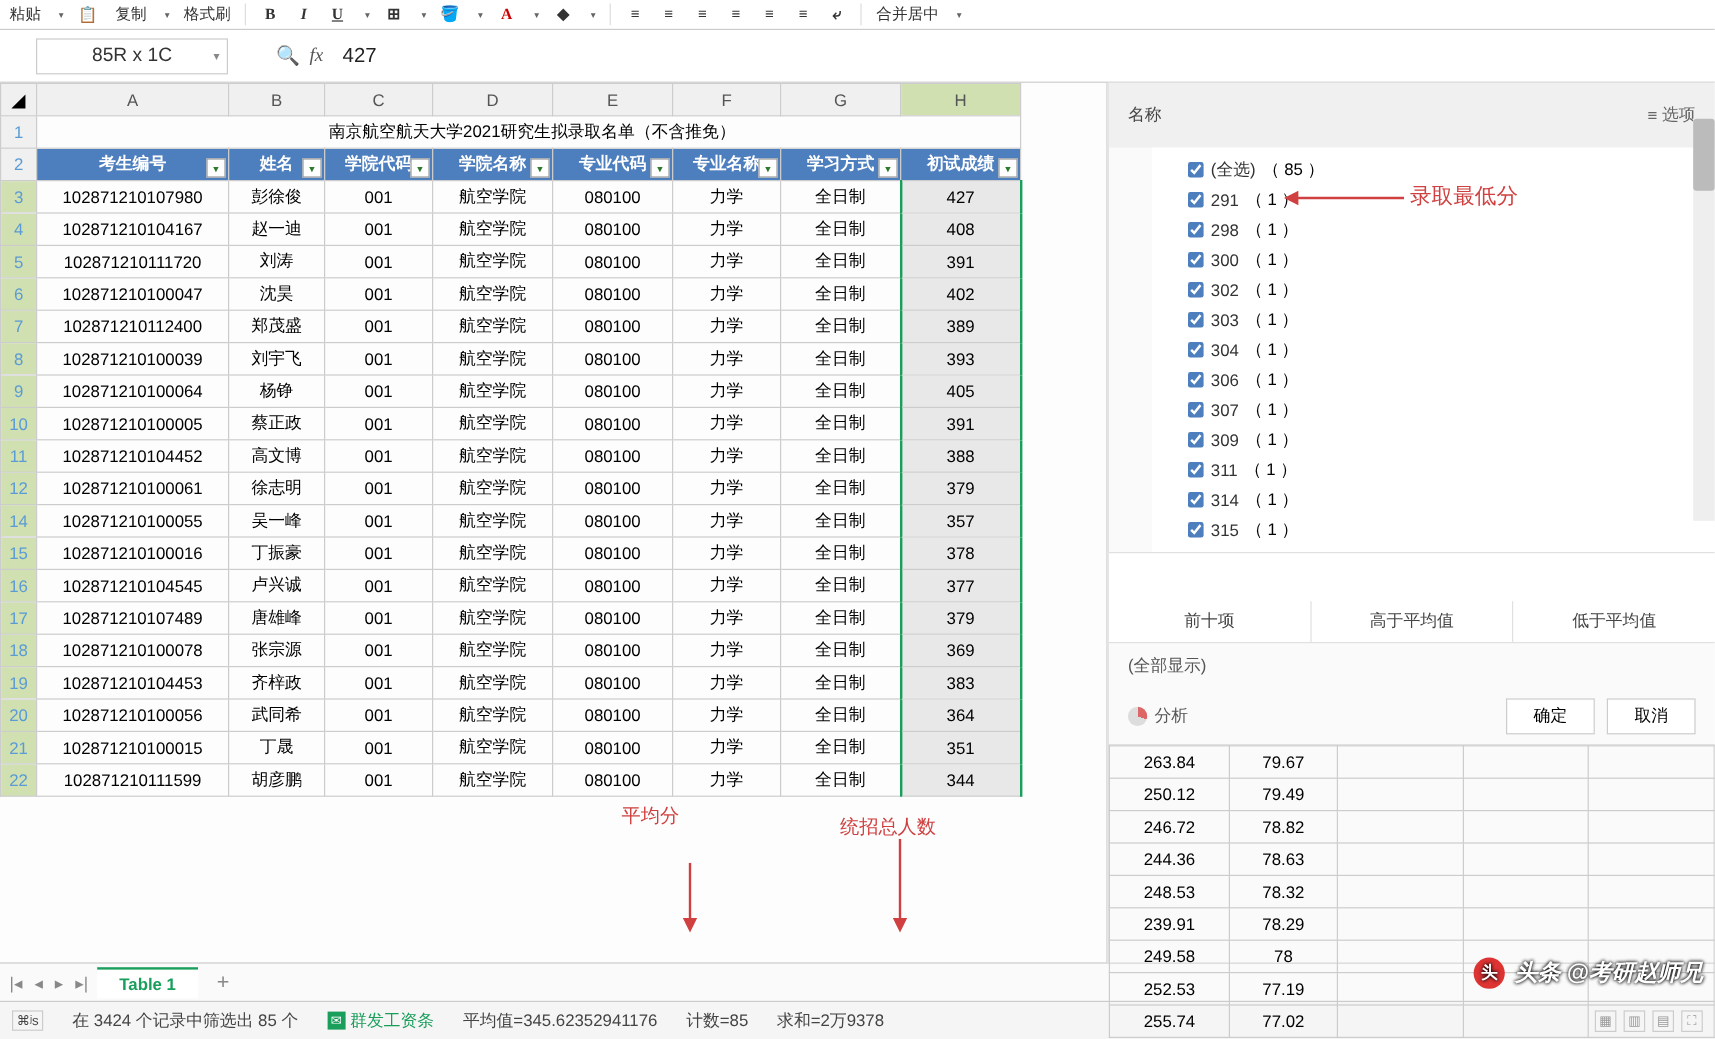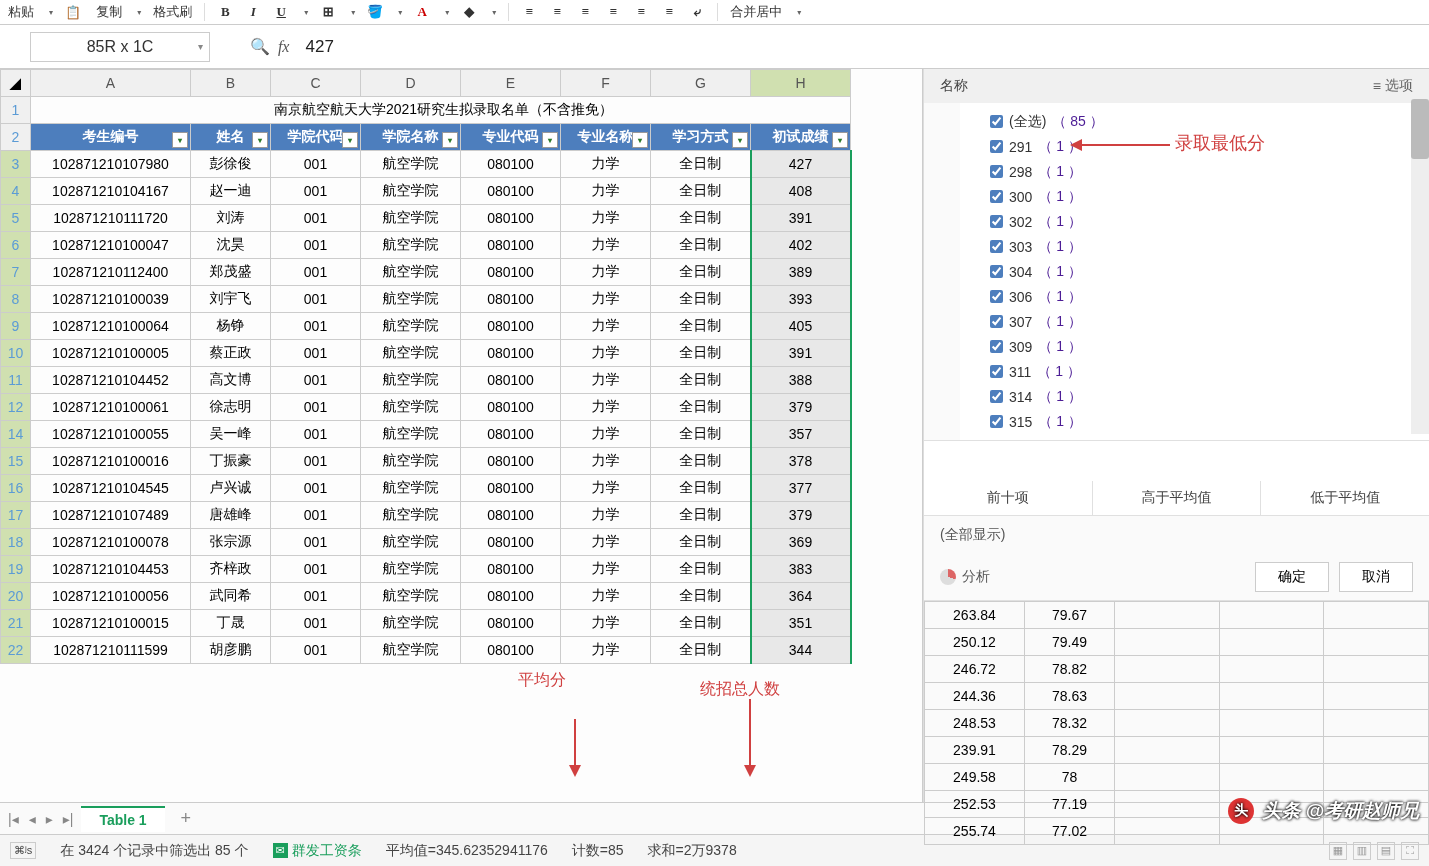--- a/index.html
+++ b/index.html
@@ -7,21 +7,21 @@
 
   
   .toolbar { height: 25px; background: #fff; border-bottom: 1px solid #ccc; display: flex; align-items: center; padding: 0 8px; gap: 12px; font-size: 13px; color: #333; }
   .tool-btn { display: flex; align-items: center; gap: 15px; cursor: pointer; }
   .tool-btn .drop { font-size: 8px; color: #666; }
   .tool-sep { width: 1px; height: 18px; background: #ddd; }
   .tool-icon { width: 16px; height: 16px; display: inline-flex; align-items: center; justify-content: center; font-weight: bold; font-family: "Times New Roman", serif; }
 
   
   .formula-row { height: 44px; display: flex; align-items: center; border-bottom: 1px solid #ccc; background: #fff; }
-  .name-box { width: 180px; height: 30px; margin-left: 30px; border: 1px solid #ccc; display: flex; align-items: center; justify-content: center; font-size: 16px; color: #333; position: relative; }
+  .name-box { width: 160px; height: 30px; margin-left: 30px; border: 1px solid #ccc; display: flex; align-items: center; justify-content: center; font-size: 16px; color: #333; position: relative; }
   .name-box .drop { position: absolute; right: 6px; font-size: 10px; color: #888; }
   .fx-area { display: flex; align-items: center; margin-left: 40px; gap: 8px; font-size: 16px; }
   .fx-icon { font-style: italic; font-family: serif; color: #555; }
   .search-icon { color: #888; }
   .formula-input { font-size: 17px; color: #222; padding-left: 8px; }
 
   
   .main { display: flex; height: calc(100% - 25px - 44px - 32px - 32px); }
   .sheet-wrap { flex: 0 0 923px; position: relative; overflow: hidden; border-right: 1px solid #ccc; }
   .side-panel { flex: 1; background: #fafafa; border-left: 1px solid #ddd; display: flex; flex-direction: column; position: relative; }
@@ -35,26 +35,26 @@
   .title-cell { font-size: 23px; text-align: left; padding-left: 6px; font-weight: normal; height: 40px; }
   .hdr-cell { background: #4d7ebd; color: #fff; font-size: 16px; font-weight: bold; position: relative; height: 36px; }
   .hdr-cell .filter-btn { position: absolute; right: 2px; bottom: 2px; width: 16px; height: 16px; background: #fff; border: 1px solid #999; display: flex; align-items: center; justify-content: center; font-size: 8px; color: #2a7a2a; }
   .hdr-cell .filter-btn.active { color: #2a7a2a; }
   .colhdr.sel, .rowhdr.sel { background: #d0e0b0; }
   td.hcol { background: #e8e8e8; }
   .sel-border-l { border-left: 2px solid #1a9e5c !important; }
   .sel-border-r { border-right: 2px solid #1a9e5c !important; }
 
   
-  .panel-hdr { display: flex; justify-content: space-between; align-items: center; padding: 8px 16px; font-size: 14px; color: #444; background: #f0f0f0; }
+  .panel-hdr { display: flex; justify-content: space-between; align-items: center; padding: 18px 16px; font-size: 14px; color: #444; background: #f0f0f0; }
   .panel-hdr .opts { display: flex; align-items: center; gap: 4px; color: #666; }
   .filter-list { flex: 0 0 auto; padding: 6px 14px 6px 30px; font-size: 14px; color: #333; background: #fff; max-height: 360px; overflow-y: auto; position: relative; margin-left: 36px; }
   .filter-item { display: flex; align-items: center; gap: 6px; height: 25px; }
   .filter-item input { accent-color: #4d7ebd; }
-  .filter-item .cnt { color: #4c1d95; }
+  .filter-item .cnt { color: #000000; }
   .annot { position: absolute; color: #d04040; font-size: 18px; }
   .arrow-svg { position: absolute; }
   .quick-row { display: flex; border-top: 1px solid #e0e0e0; border-bottom: 1px solid #e0e0e0; background: #fff; }
   .quick-btn { flex: 1; text-align: center; padding: 8px 4px; font-size: 14px; color: #444; border-right: 1px solid #e0e0e0; cursor: pointer; margin-top: 40px; }
   .quick-btn:last-child { border-right: none; }
   .show-all { padding: 10px 16px; font-size: 14px; color: #555; }
   .action-row { display: flex; align-items: center; padding: 8px 16px; gap: 10px; border-bottom: 1px solid #e0e0e0; }
   .action-row .analyze { display: flex; align-items: center; gap: 6px; color: #555; font-size: 14px; flex: 1; }
   .pie-icon { width: 16px; height: 16px; border-radius: 50%; background: conic-gradient(#d66 0 30%, #ddd 30% 100%); }
   .btn { padding: 5px 22px; border: 1px solid #ccc; background: #fff; font-size: 14px; cursor: pointer; }

